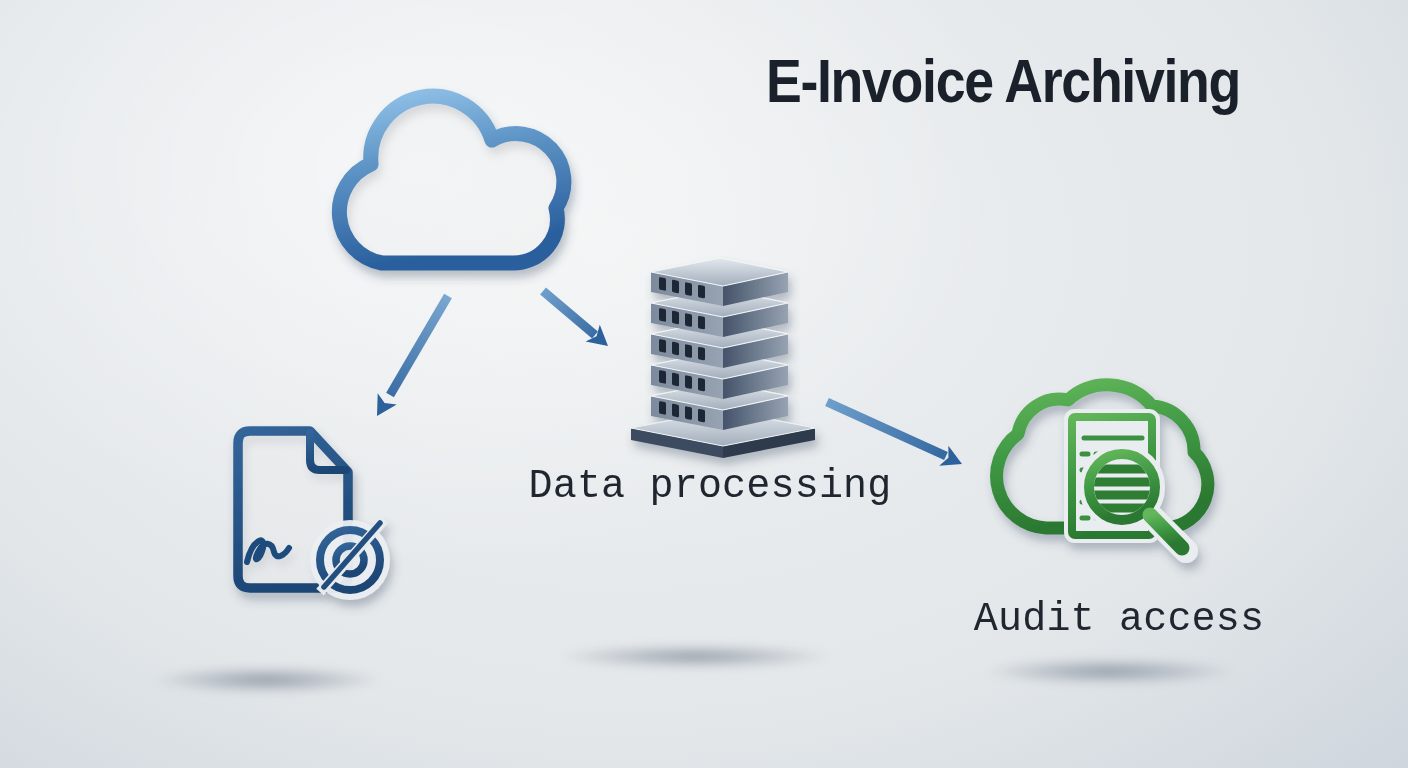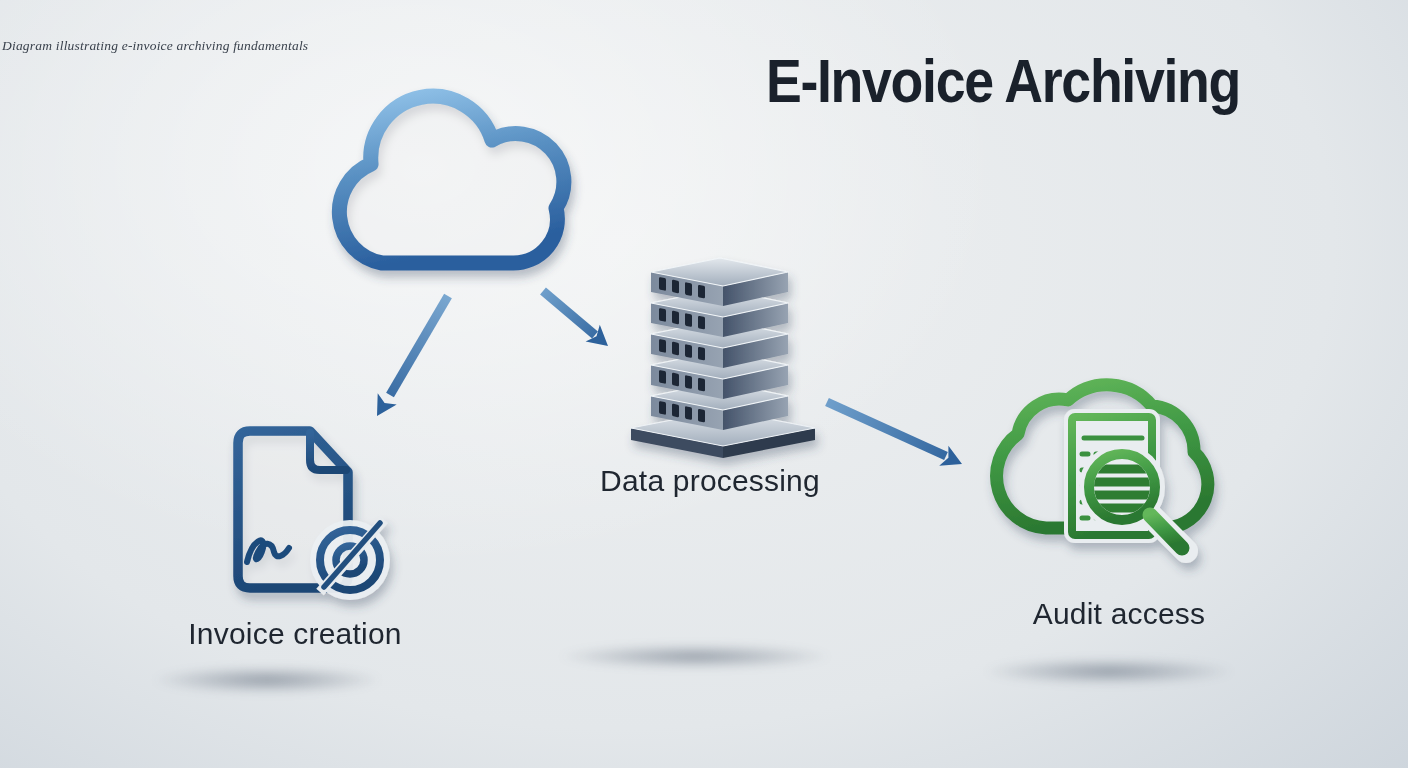--- a/index.html
+++ b/index.html
@@ -22,22 +22,23 @@
     position:absolute;left:1003px;top:46px;
     transform:translateX(-50%) scaleX(0.88);
     transform-origin:center top;
     white-space:nowrap;
     font-size:61px;font-weight:bold;letter-spacing:-1.5px;
     color:#1a212b;
   }
   .node-label{
     position:absolute;transform:translateX(-50%);
     white-space:nowrap;
-    font-size:30px;font-weight:500;letter-spacing:0.2px;
+    font-size:40px;font-weight:500;letter-spacing:0.2px;
     color:#1f2630;
+    font-family:Liberation Mono, monospace;
   }
   .label-invoice{left:295px;top:617px;}
   .label-data{left:710px;top:464px;}
   .label-audit{left:1119px;top:581px;margin-top:16px;}
   .ground-shadow{
     position:absolute;
     background:radial-gradient(ellipse closest-side, rgba(50,64,84,0.42), rgba(50,64,84,0) 100%);
     filter:blur(4px);
   }
   .gs1{left:152px;top:666px;width:230px;height:28px;}
@@ -191,19 +192,17 @@
           <line x1="1090" y1="482" x2="1155" y2="482"></line>
           <line x1="1090" y1="495" x2="1155" y2="495"></line>
           <line x1="1090" y1="508" x2="1155" y2="508"></line>
         </g>
         <circle cx="1122" cy="487" r="33" fill="none" stroke="url(#gg)" stroke-width="10"></circle>
         <line x1="1150" y1="515" x2="1182" y2="548" stroke="url(#gg)" stroke-width="15" stroke-linecap="round"></line>
       </g>
     </g>
   </svg>
 
-  <div class="caption">Diagram illustrating e-invoice archiving fundamentals</div>
   <div class="title">E-Invoice Archiving</div>
-  <div class="node-label label-invoice">Invoice creation</div>
   <div class="node-label label-data">Data processing</div>
   <div class="node-label label-audit">Audit access</div>
 
 </div>
 
 </body></html>

